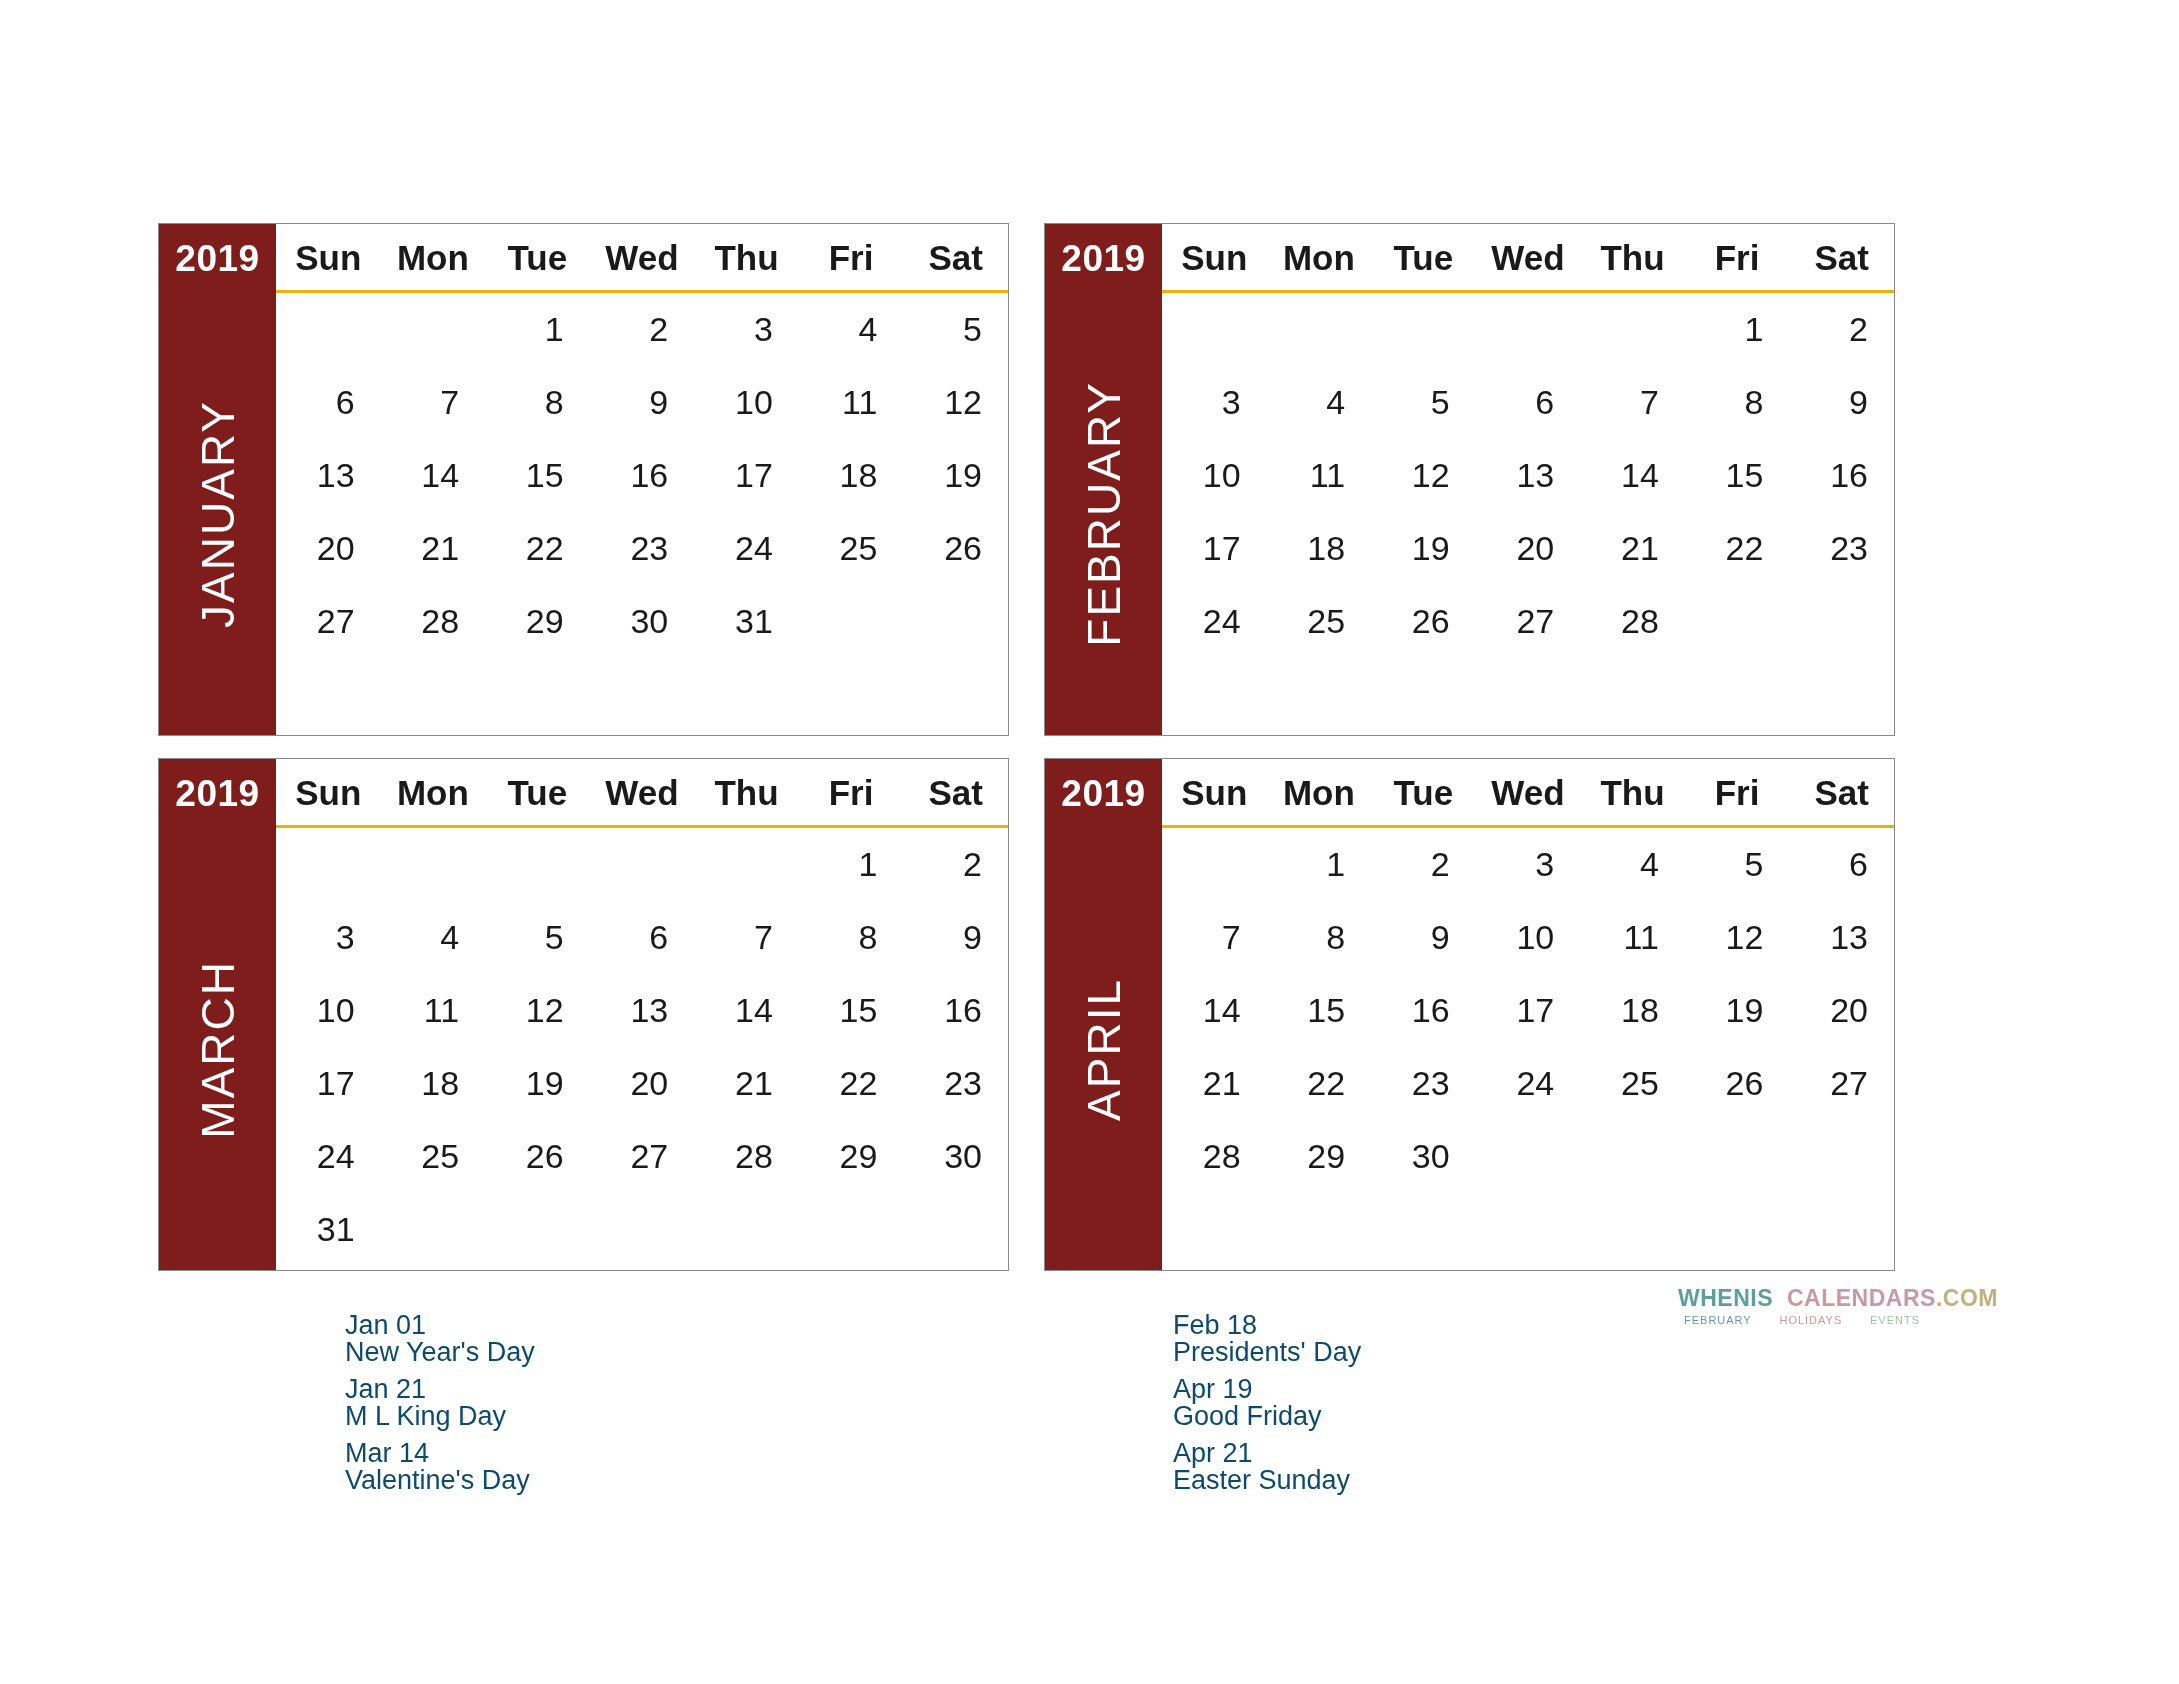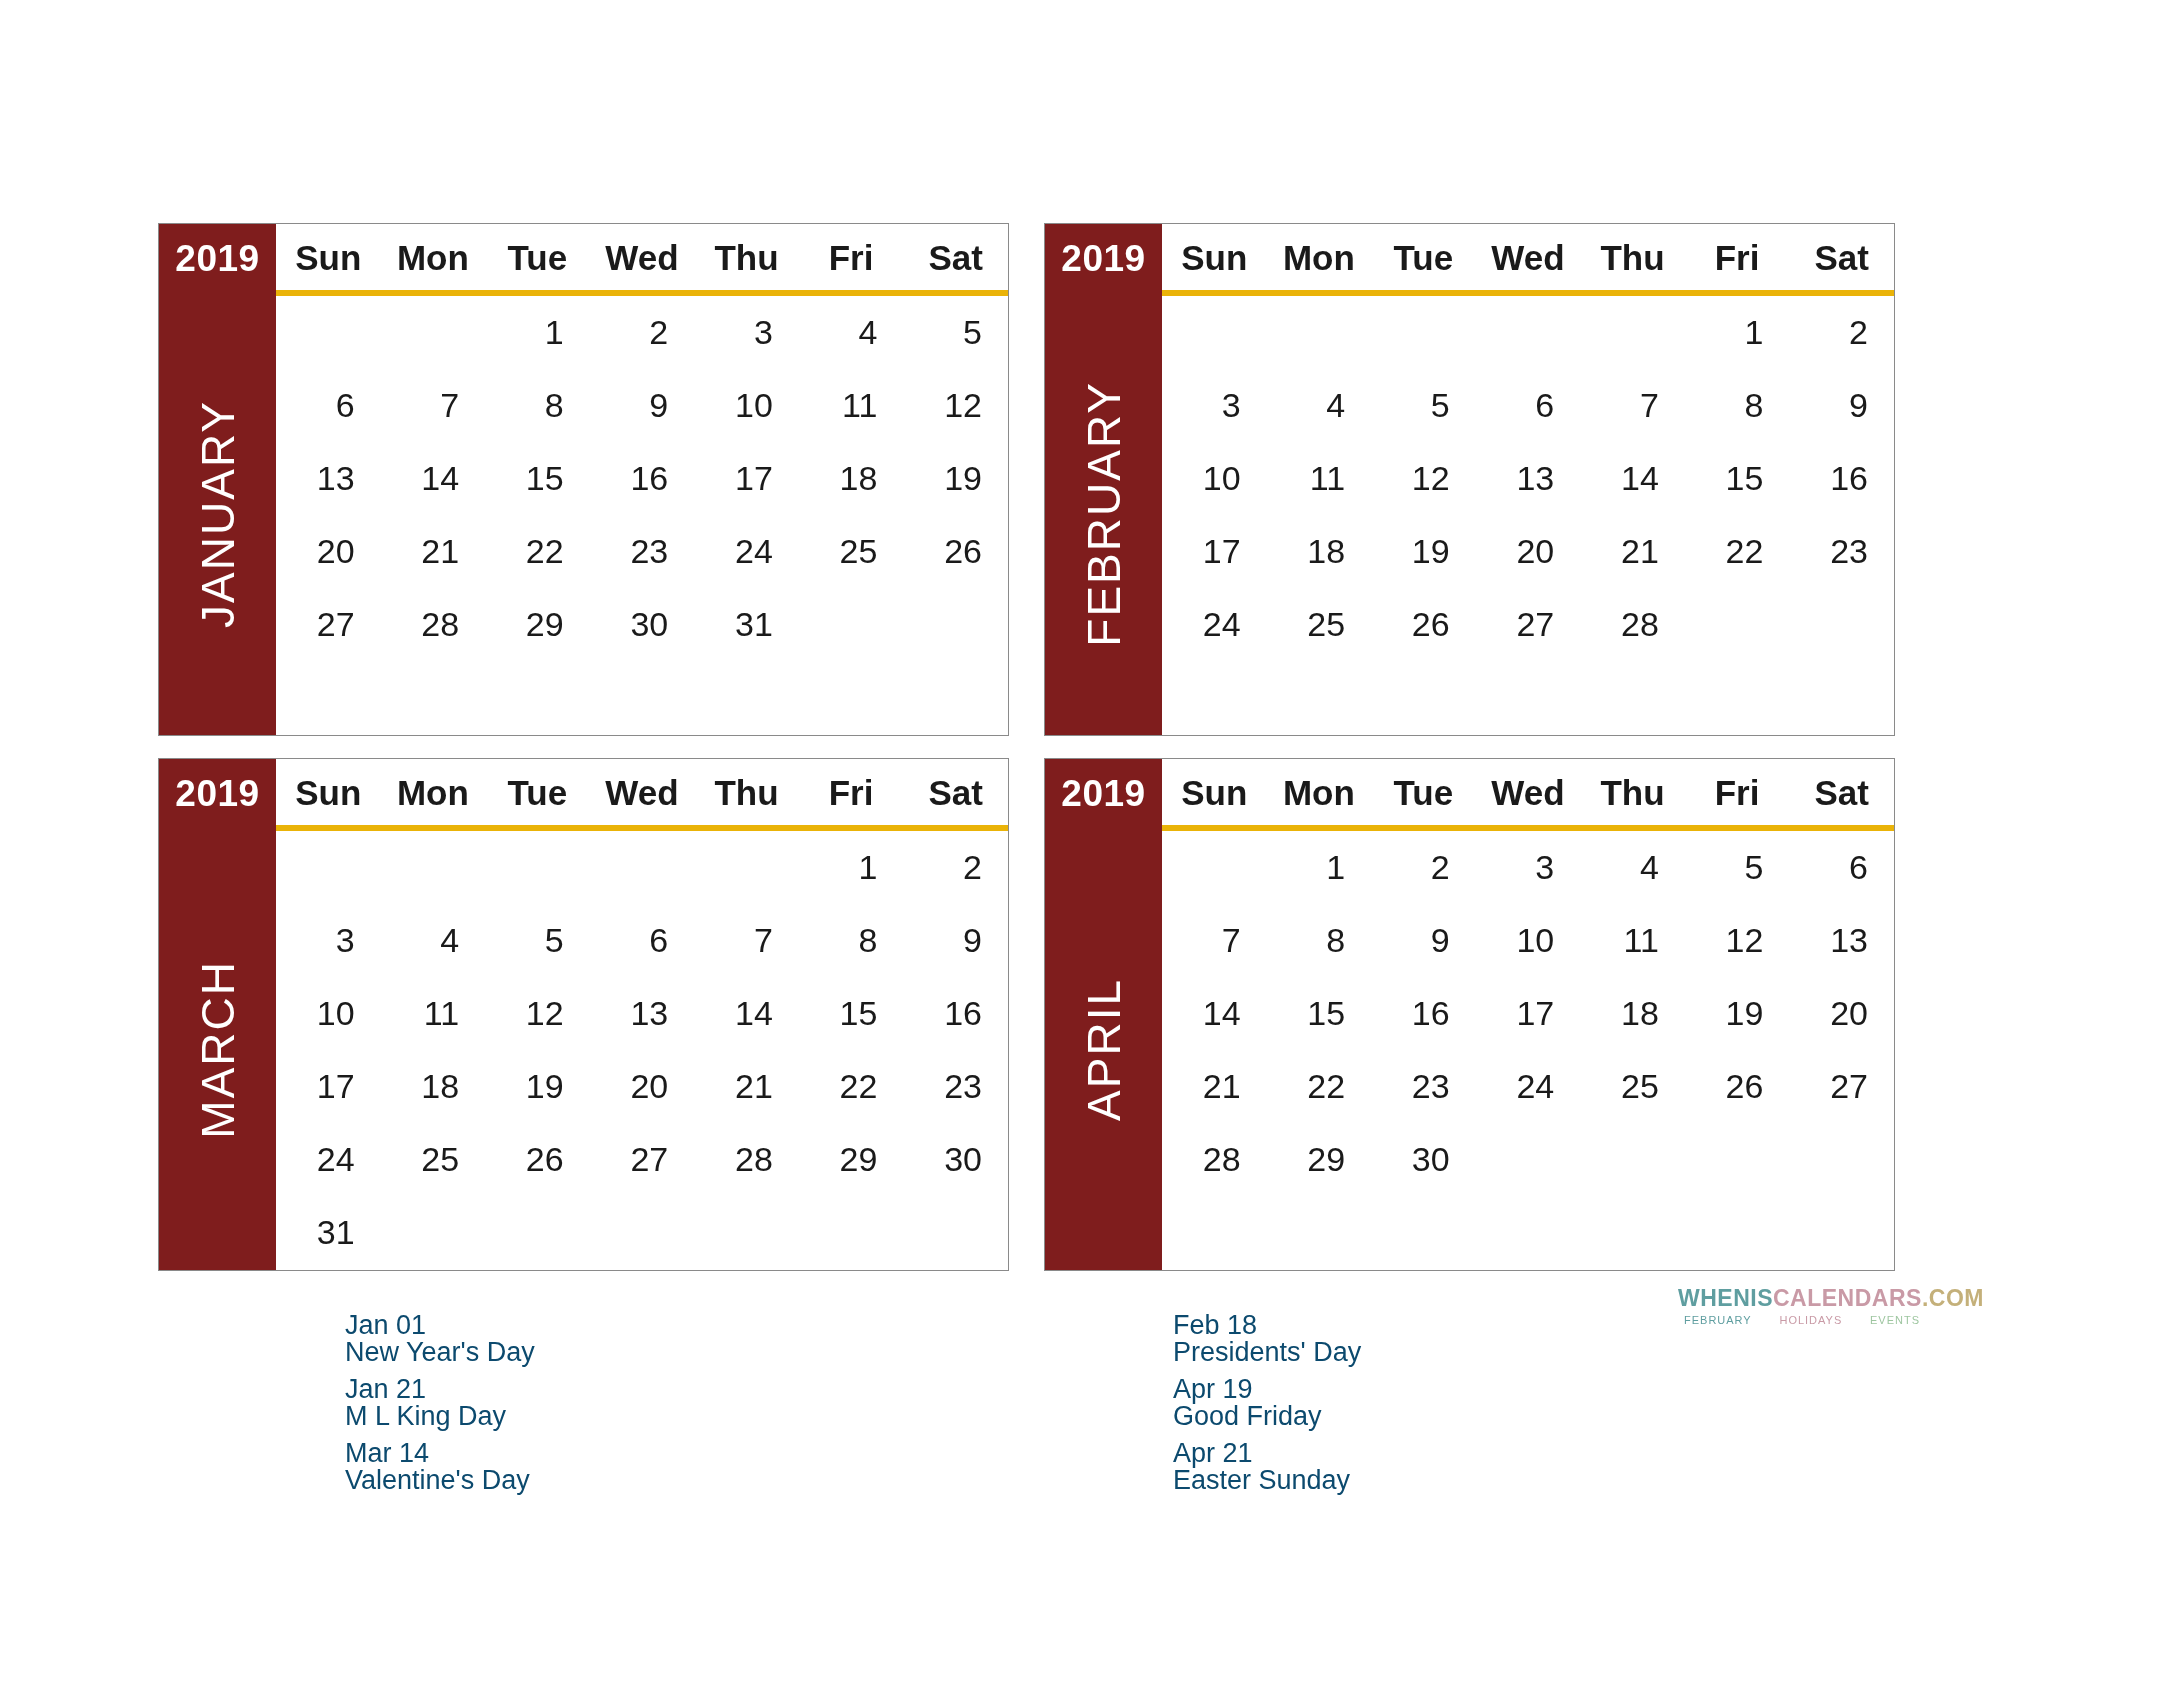--- a/index.html
+++ b/index.html
@@ -80,21 +80,21 @@
     width: 100%;
     border-collapse: collapse;
     table-layout: fixed;
   }
   table.cal th {
     font-size: 35px;
     font-weight: bold;
     color: #1a1a1a;
     text-align: center;
     padding: 14px 0 12px 0;
-    border-bottom: 6px solid #eab308;
+    border-bottom: 3px solid #eab308;
   }
   table.cal td {
     font-size: 34px;
     color: #1a1a1a;
     text-align: right;
     padding: 17px 26px 17px 0;
     height: 72px;
     vertical-align: middle;
   }
 
@@ -126,21 +126,21 @@
     width: 248px;
     text-align: center;
     line-height: 1;
   }
   .wm-top {
     font-size: 23px;
     letter-spacing: 0.5px;
     font-weight: bold;
   }
   .wm-top .c1 { color: #5f9ea0; margin-top: 31px; }
-  .wm-top .c2 { color: #c99aa6; }
+  .wm-top .c2 { color: #c99aa6; margin-left: 14px; }
   .wm-top .c4 { color: #c4b07a; }
   .wm-sub {
     margin-top: 5px;
     font-size: 11px;
     letter-spacing: 1px;
     display: flex;
     justify-content: space-between;
     padding: 0 6px;
   }
   .wm-sub .s1 { color: #5f9ea0; }

